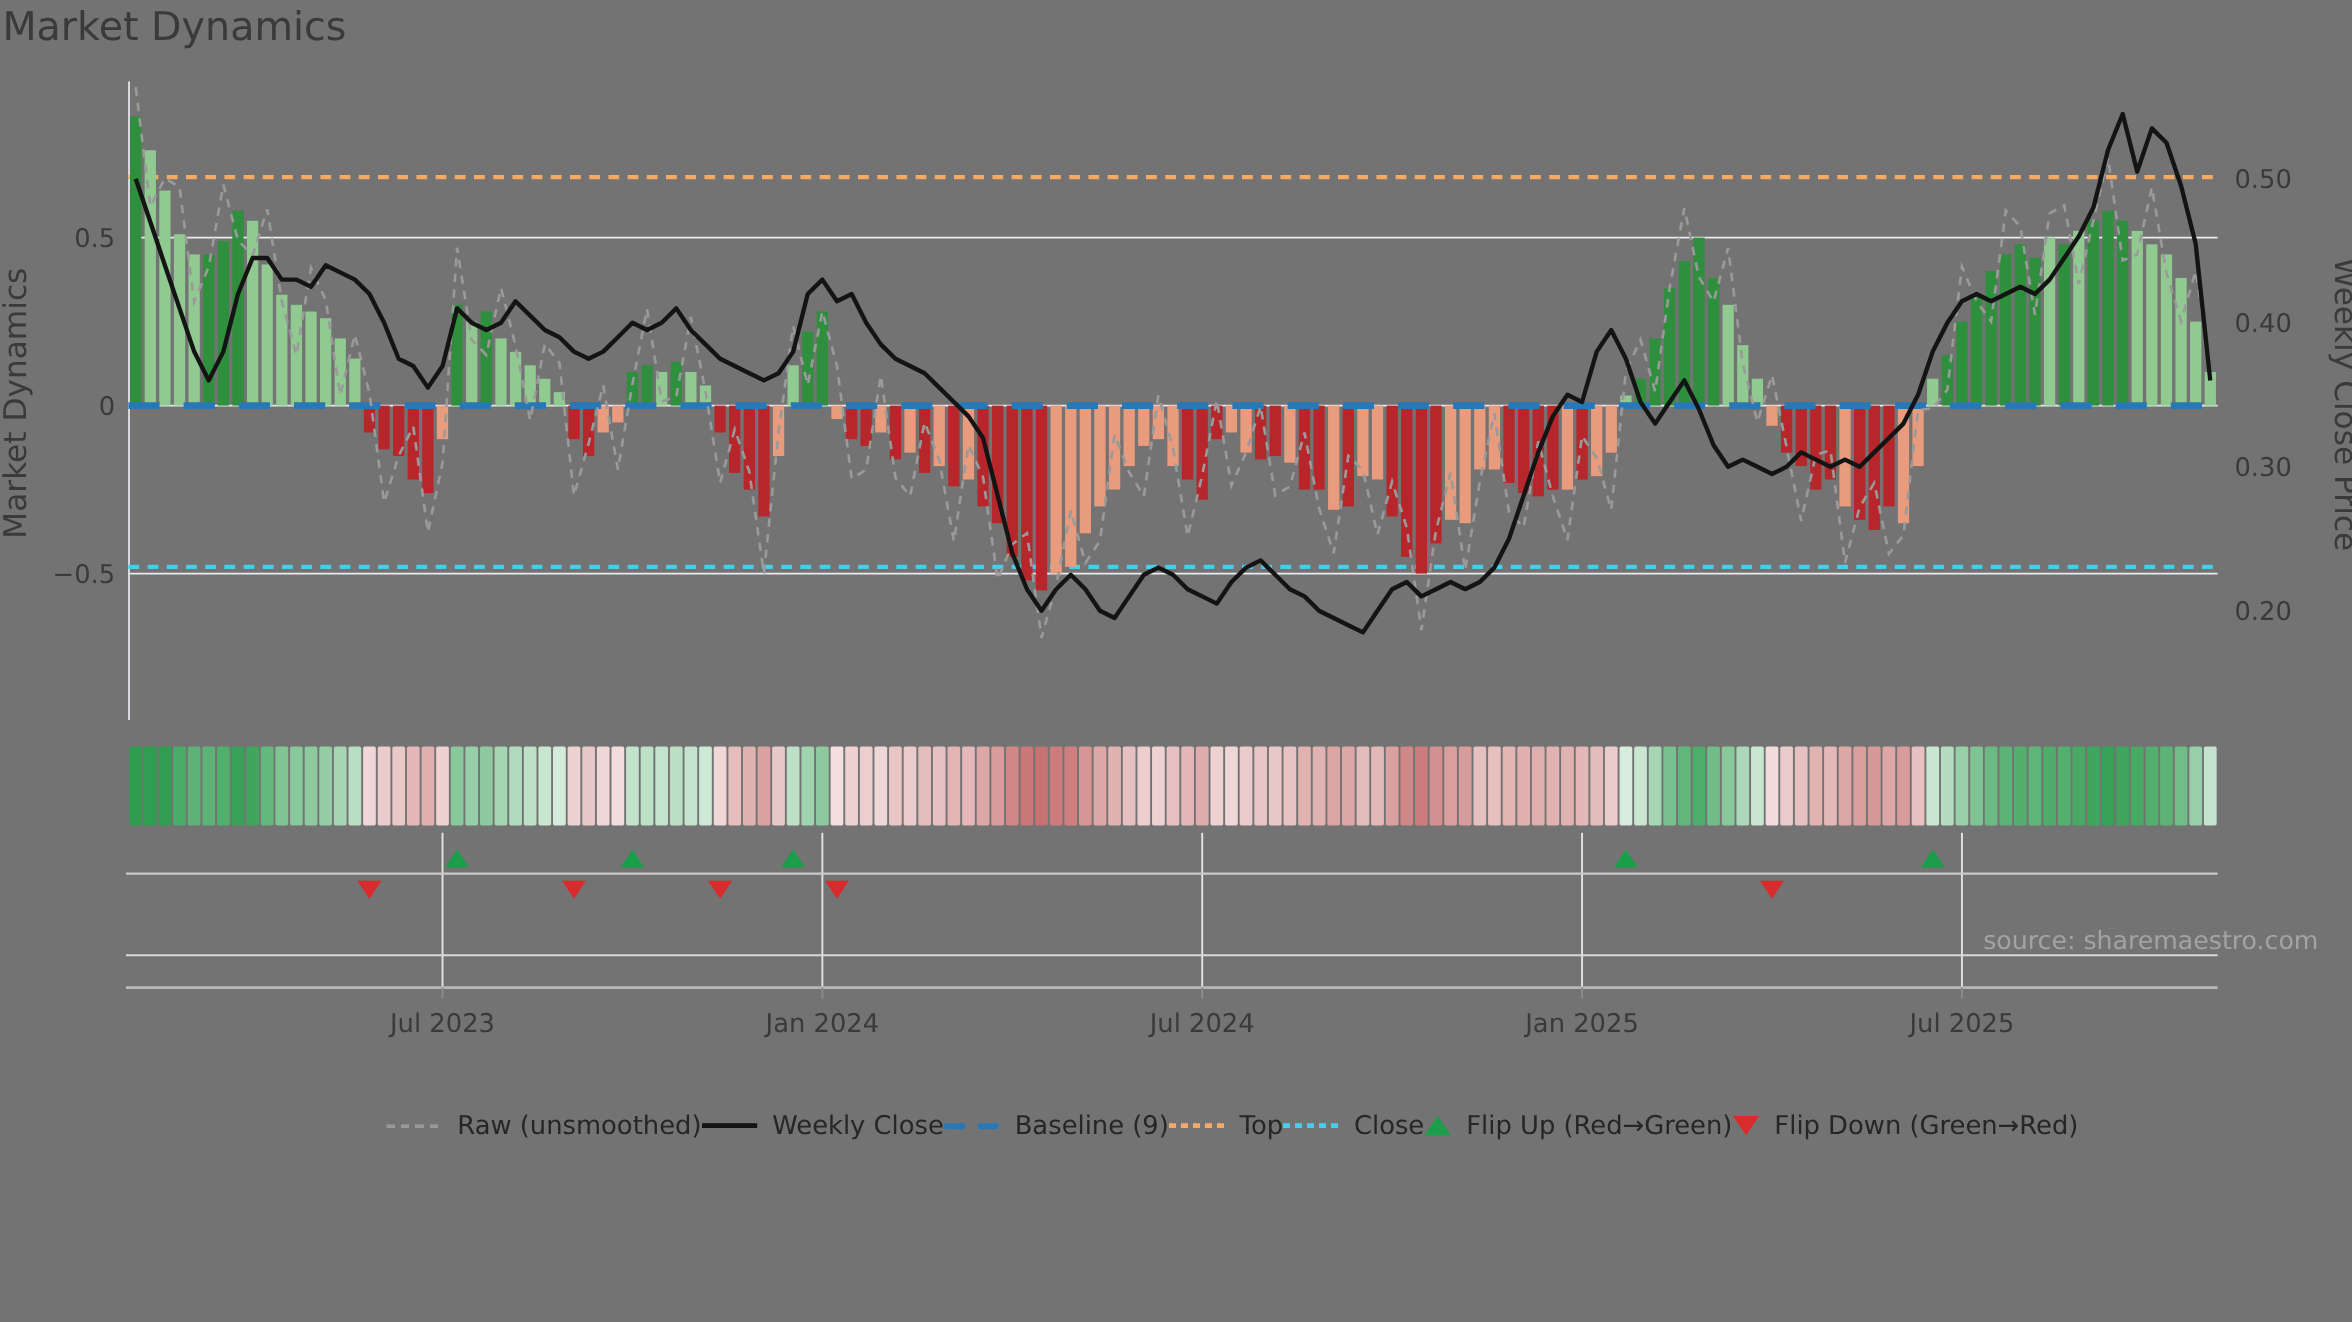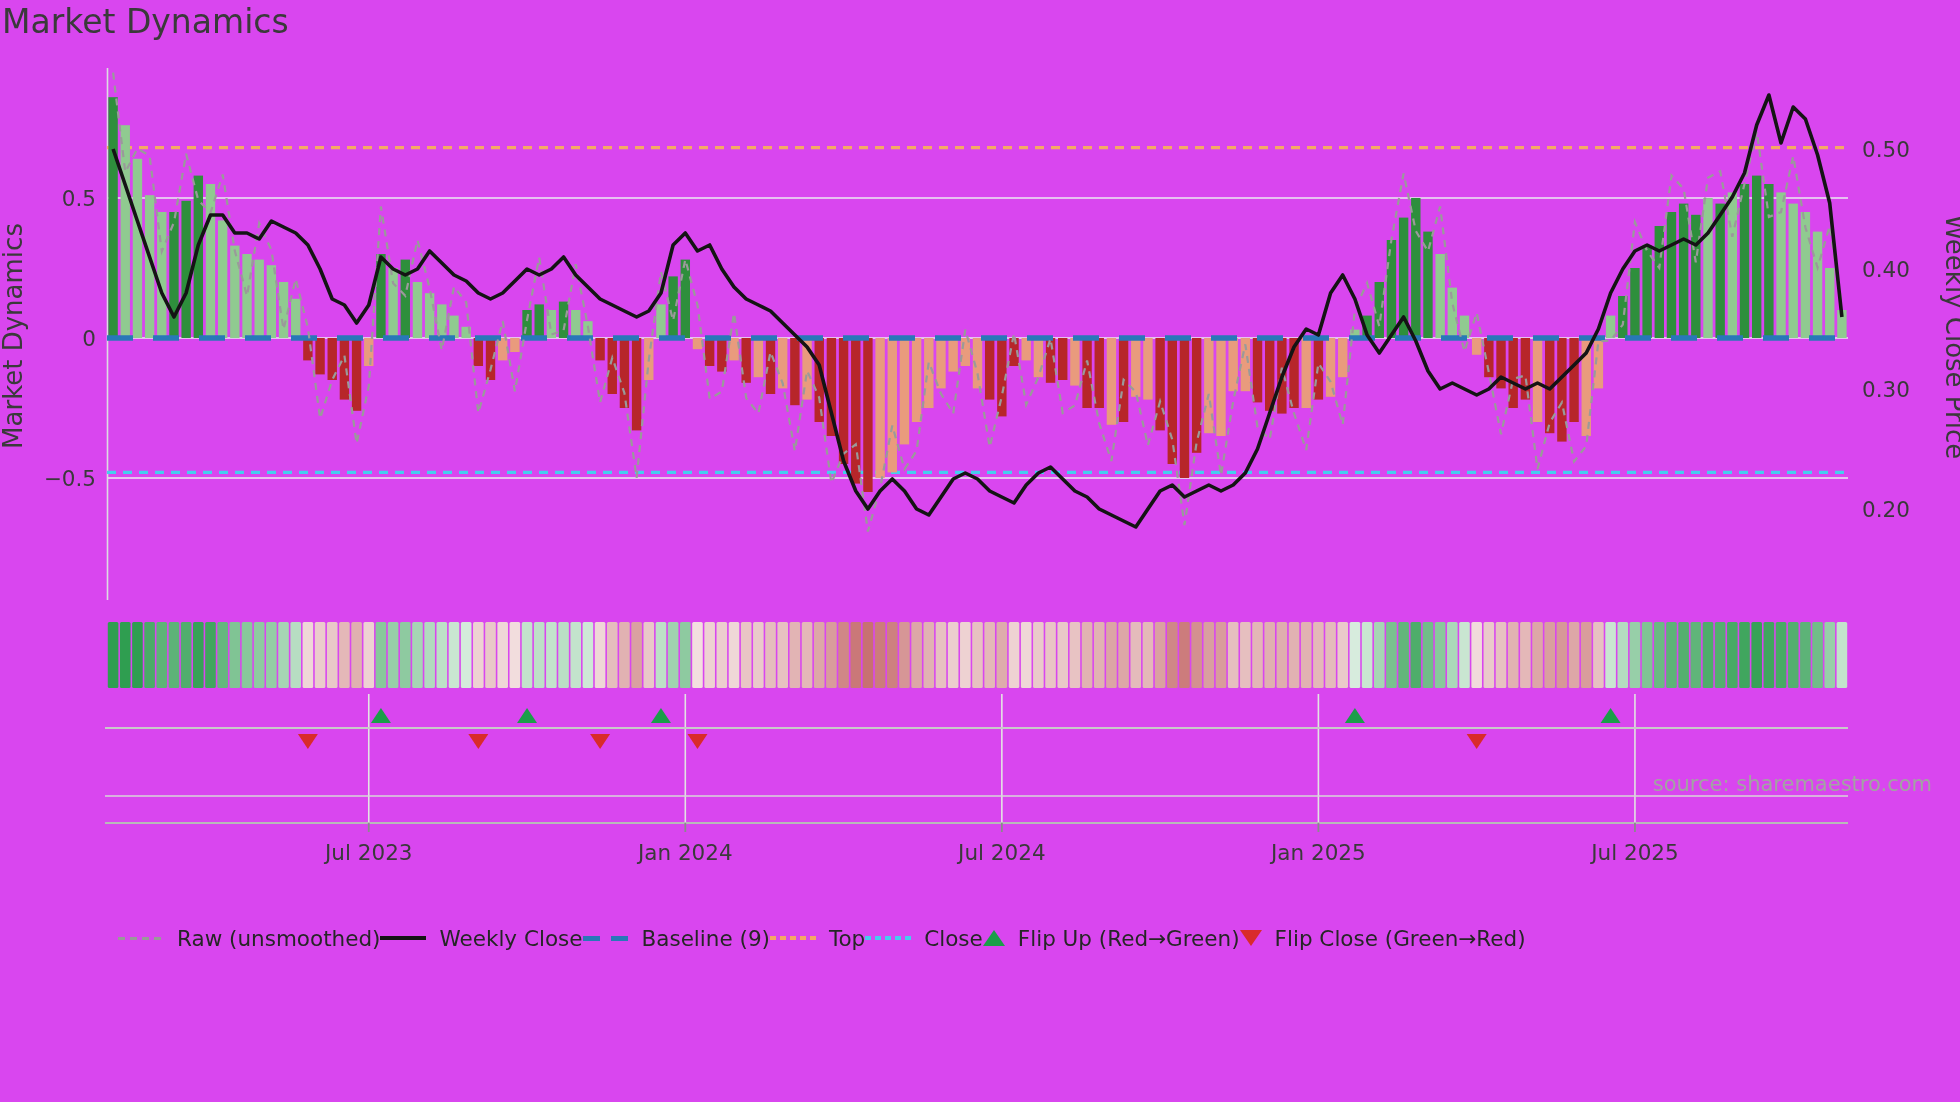--- a/index.html
+++ b/index.html
@@ -1,21 +1,21 @@
 <!DOCTYPE html>
 <html><head>
 <meta charset="utf-8">
 <style>
   html,body{margin:0;padding:0;background:#fff;}
-  #stage{position:relative;width:1960px;height:1102px;background:#d946ef;overflow:hidden;
+  #stage{position:relative;width:1960px;height:1102px;background:#737373;overflow:hidden;
          font-family:"DejaVu Sans","Liberation Sans",sans-serif;}
   svg{position:absolute;left:0;top:0;}
   svg text{fill:#3a3a3a;font-family:"DejaVu Sans","Liberation Sans",sans-serif;}
   .legend{position:absolute;left:118px;right:24px;top:908px;height:60px;
-          display:flex;align-items:center;justify-content:flex-start;
+          display:flex;align-items:center;justify-content:center;
           font-size:21.5px;color:#262626;}
   .li{display:flex;align-items:center;gap:13px;white-space:nowrap;}
   .lm{flex:0 0 auto;}
   .lm-dash-gray{width:46px;height:3px;background:repeating-linear-gradient(90deg,#999 0 7px,transparent 7px 12px);}
   .lm-solid-black{width:46px;height:3.6px;background:#141414;}
   .lm-dash-blue{width:46px;height:5px;background:repeating-linear-gradient(90deg,#2878b8 0 17px,transparent 17px 28px);}
   .lm-dot-orange{width:46px;height:3.4px;background:repeating-linear-gradient(90deg,#f5a963 0 6px,transparent 6px 10px);}
   .lm-dot-cyan{width:46px;height:3.4px;background:repeating-linear-gradient(90deg,#46cdee 0 6px,transparent 6px 10px);}
   .lm-tri-up{width:0;height:0;border-left:11px solid transparent;border-right:11px solid transparent;border-bottom:16px solid #1b9e49;}
   .lm-tri-down{width:0;height:0;border-left:11px solid transparent;border-right:11px solid transparent;border-top:16px solid #d92b2b;}
@@ -399,16 +399,16 @@
       <div class="li">
         <div class="lm lm-dot-cyan"></div>
         <span>Close</span>
       </div>
       <div class="li">
         <div class="lm lm-tri-up"></div>
         <span>Flip Up (Red→Green)</span>
       </div>
       <div class="li">
         <div class="lm lm-tri-down"></div>
-        <span>Flip Close (Green→Red)</span>
+        <span>Flip Down (Green→Red)</span>
       </div>
     </div>
 </div>
 
 </body></html>

